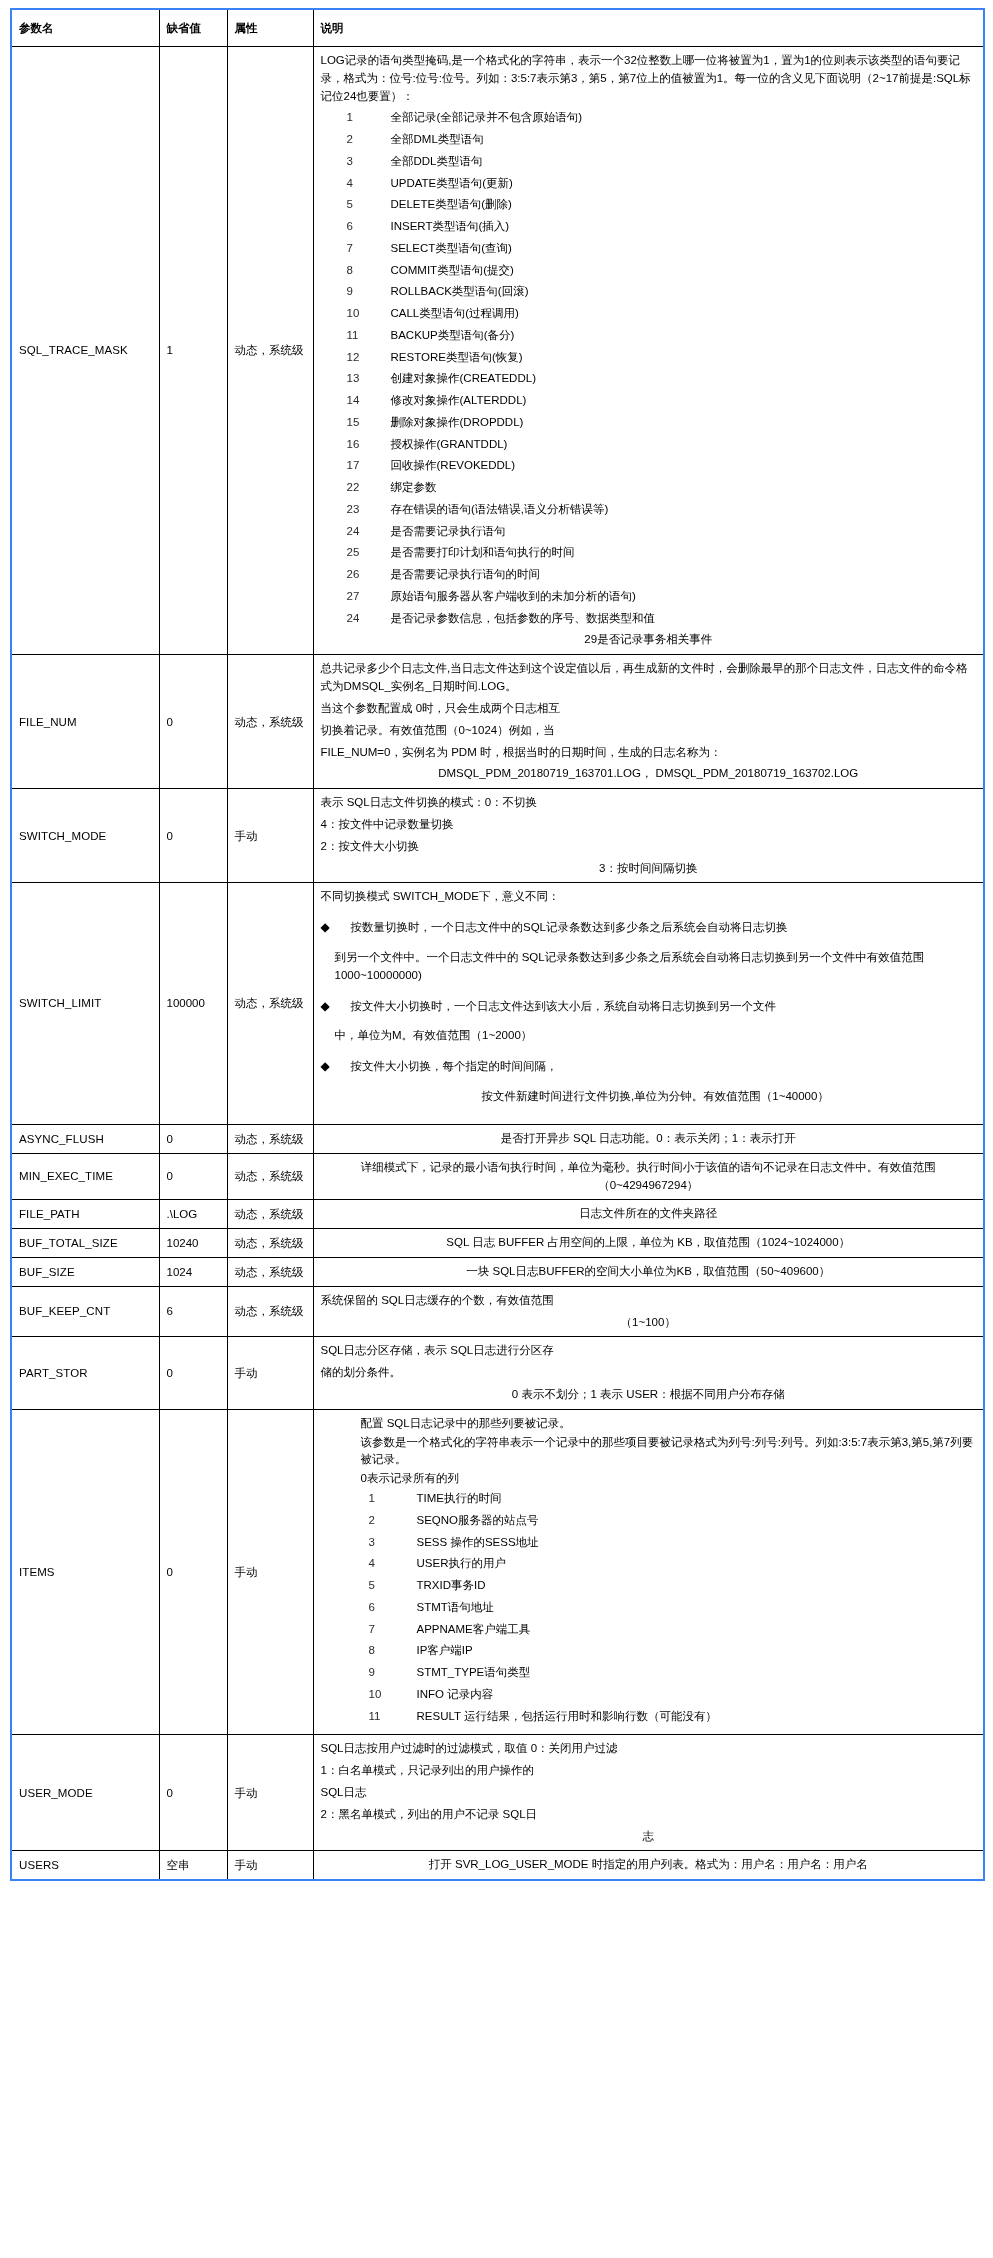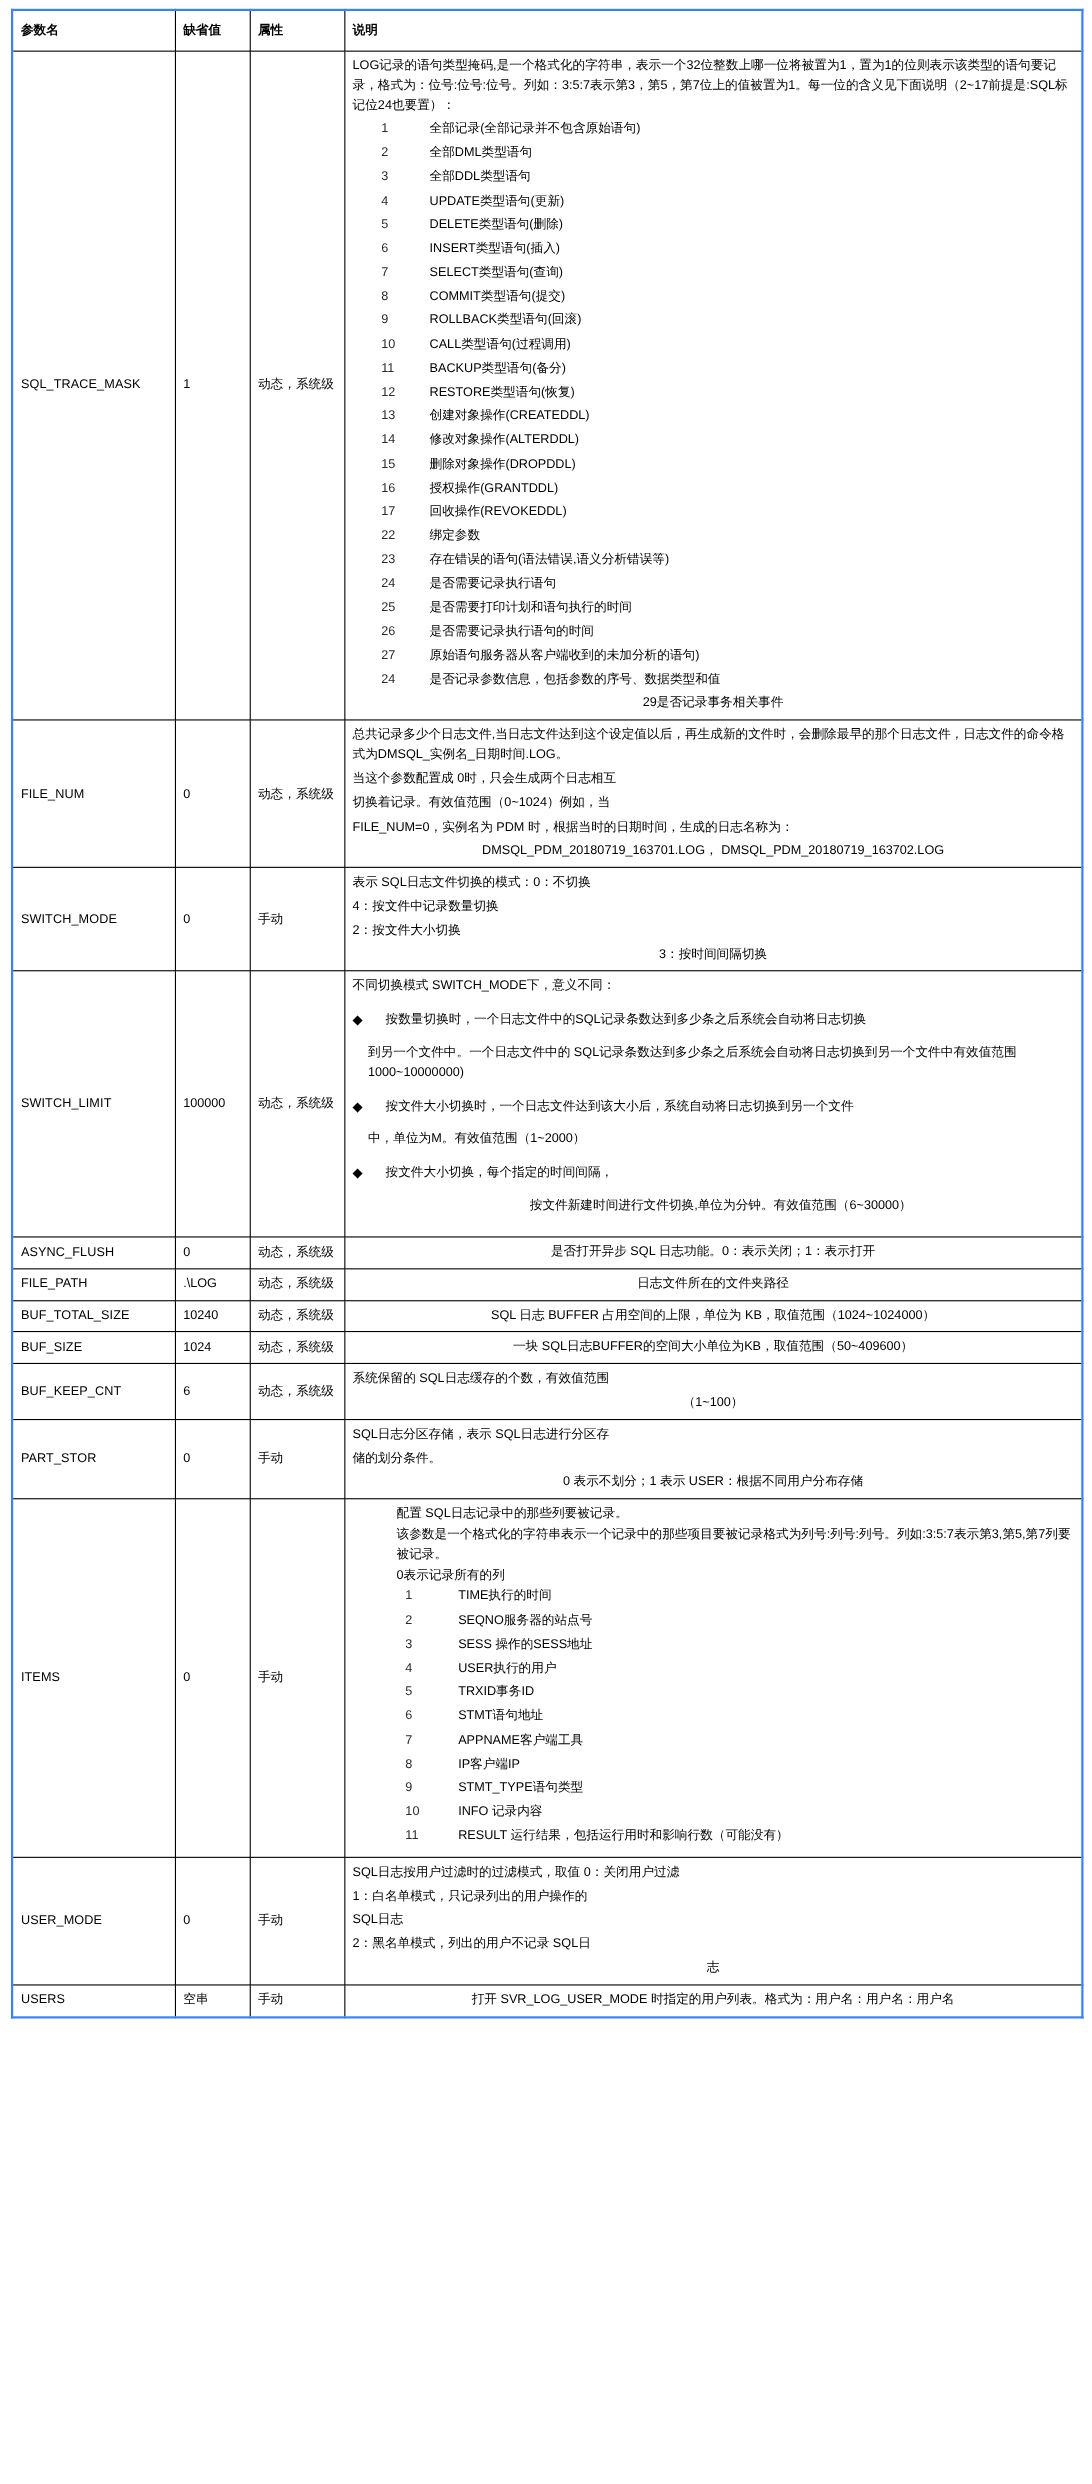--- a/index.html
+++ b/index.html
@@ -278,29 +278,37 @@
             <div class="p spaced indent2">到另一个文件中。一个日志文件中的 SQL记录条数达到多少条之后系统会自动将日志切换到另一个文件中有效值范围1000~10000000)</div>
             <div class="diamond-item">
               <span class="dia">◆</span>
               <span class="dia-txt">按文件大小切换时，一个日志文件达到该大小后，系统自动将日志切换到另一个文件</span>
             </div>
             <div class="p spaced indent2">中，单位为M。有效值范围（1~2000）</div>
             <div class="diamond-item">
               <span class="dia">◆</span>
               <span class="dia-txt">按文件大小切换，每个指定的时间间隔，</span>
             </div>
-            <div class="p spaced indent2">按文件新建时间进行文件切换,单位为分钟。有效值范围（6~30000）</div>
+            <div class="p spaced indent2">按文件新建时间进行文件切换,单位为分钟。有效值范围（1~40000）</div>
           </td>
         </tr>
         <tr>
           <td class="cell-name">ASYNC_FLUSH</td>
           <td class="cell-def">0</td>
           <td class="cell-attr">动态，系统级</td>
           <td class="cell-desc">
             <div class="p">是否打开异步 SQL 日志功能。0：表示关闭；1：表示打开</div>
+          </td>
+        </tr>
+        <tr>
+          <td class="cell-name">MIN_EXEC_TIME</td>
+          <td class="cell-def">0</td>
+          <td class="cell-attr">动态，系统级</td>
+          <td class="cell-desc">
+            <div class="p">详细模式下，记录的最小语句执行时间，单位为毫秒。执行时间小于该值的语句不记录在日志文件中。有效值范围（0~4294967294）</div>
           </td>
         </tr>
         <tr>
           <td class="cell-name">FILE_PATH</td>
           <td class="cell-def">.\LOG</td>
           <td class="cell-attr">动态，系统级</td>
           <td class="cell-desc">
             <div class="p">日志文件所在的文件夹路径</div>
           </td>
         </tr>

